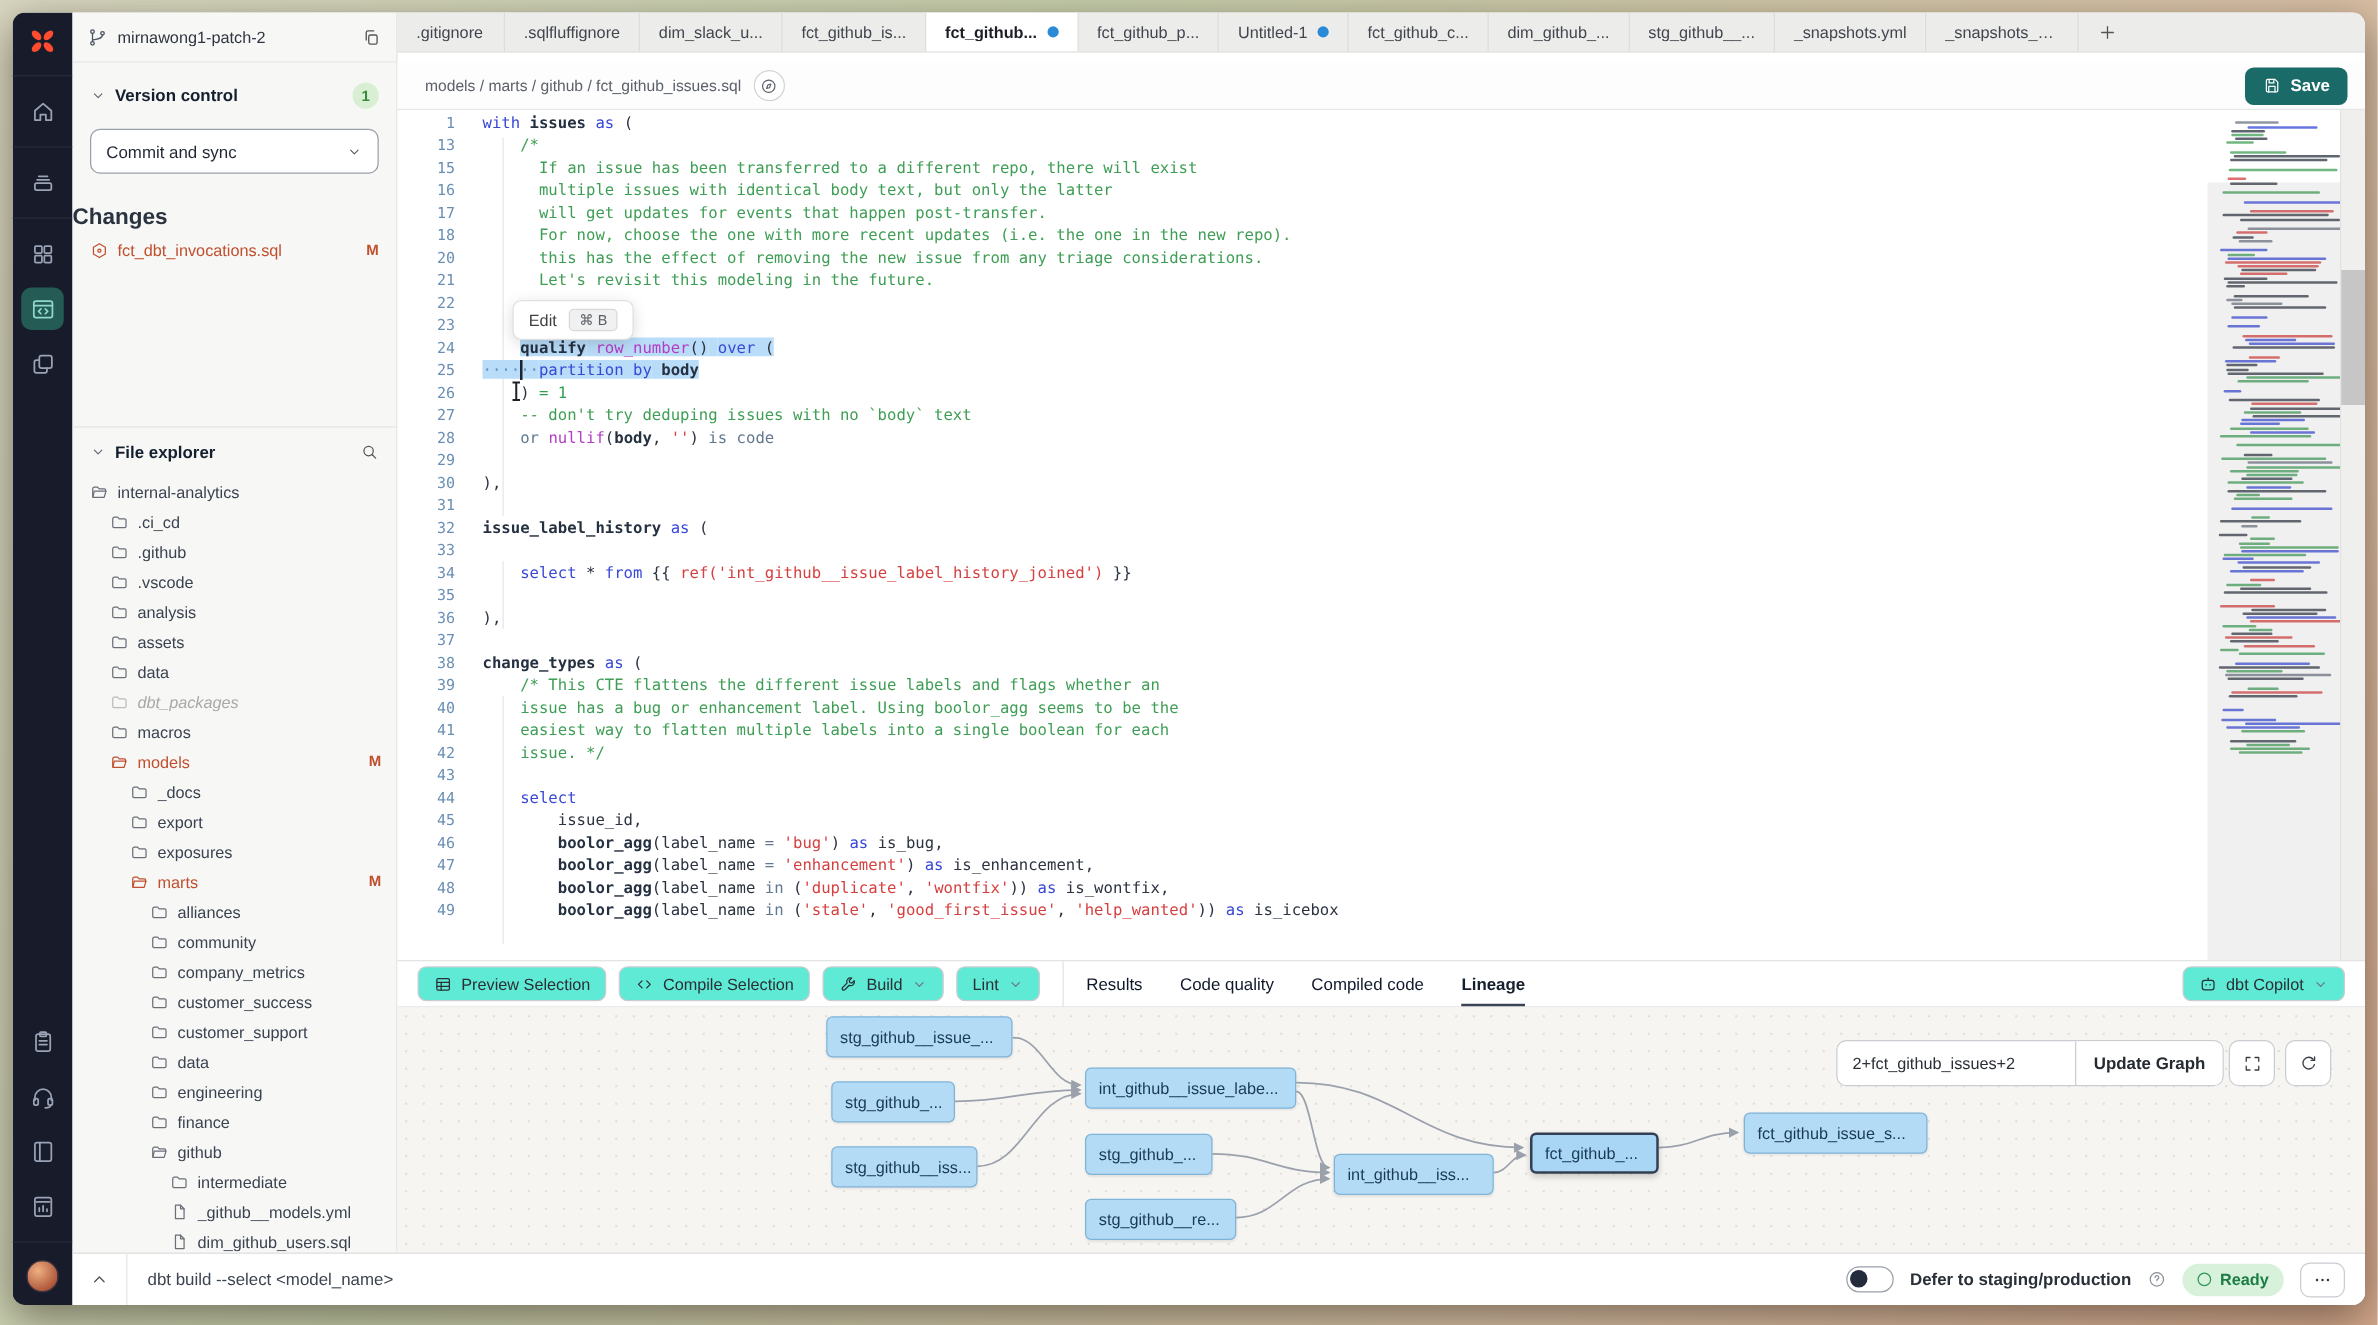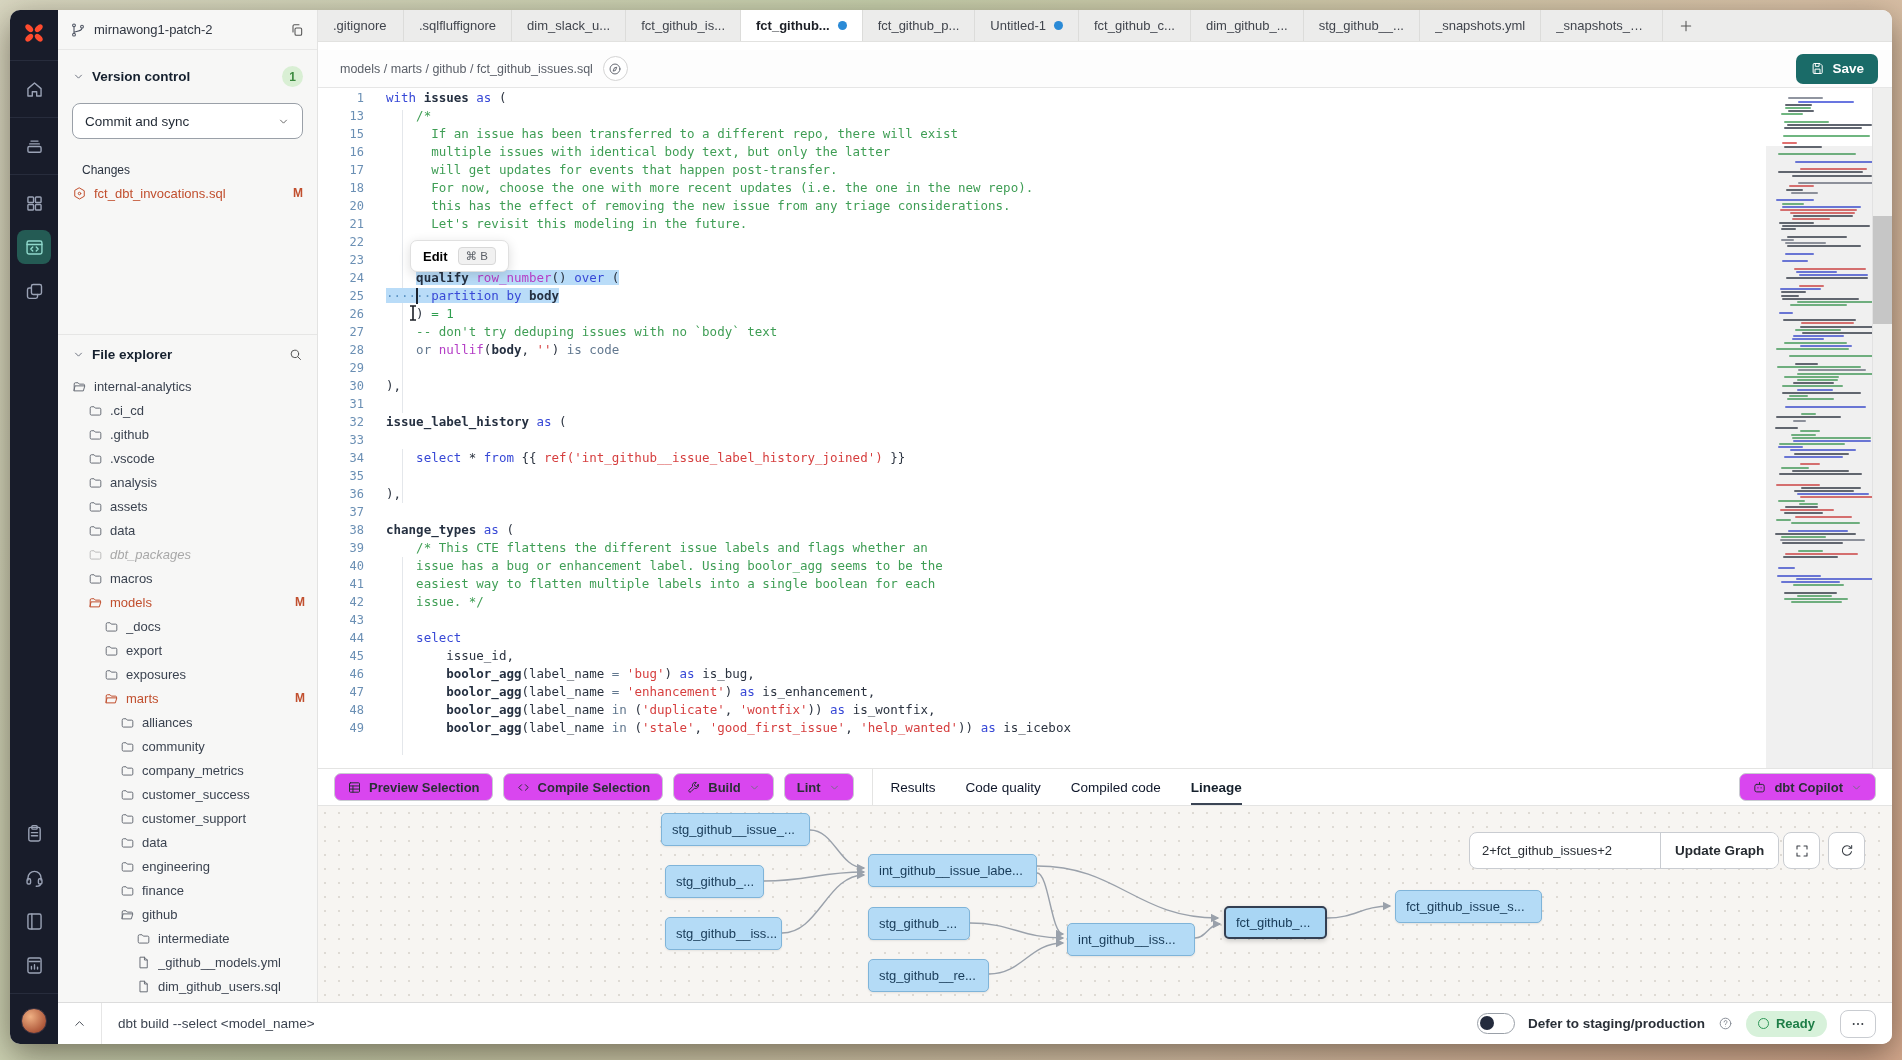--- a/index.html
+++ b/index.html
@@ -18,21 +18,21 @@
   .avatar{width:26px;height:26px;border-radius:50%;background:radial-gradient(circle at 35% 32%,#efb083,#b05a3c 70%,#7c3a24);margin-top:8px;border:1px solid #3a3140}
   
   .lpanel{position:absolute;left:48px;top:0;width:260px;height:992px;background:#f7f7f6;border-right:1px solid #e3e3e2;overflow:hidden}
   .branchrow{height:40px;display:flex;align-items:center;padding:0 12px;gap:8px;border-bottom:1px solid #e8e8e7;color:#4b5260}
   .branchrow .lbl{flex:1;font-size:13px;color:#2f3540;white-space:nowrap;overflow:hidden;text-overflow:ellipsis}
   .secthead{display:flex;align-items:center;gap:7px;padding:16px 14px 10px;color:#5b6170}
   .secthead .t{font-size:13.5px;font-weight:bold;color:#15202e;flex:1}
   .badge1{width:21px;height:21px;border-radius:50%;background:#d9efd4;color:#3c8a3f;font-size:12px;font-weight:bold;display:flex;align-items:center;justify-content:center}
   .commitbtn{margin:6px 14px 0;height:36px;border:1px solid #9aa0a8;border-radius:8px;background:#fff;display:flex;align-items:center;padding:0 12px;font-size:13.5px;color:#1f2732}
   .commitbtn .t{flex:1;text-align:left}
-  .chglbl{font-size:12px;font-weight:normal;color:#2a3340;padding:24px 24px 6px}
+  .chglbl{font-size:18px;font-weight:bold;color:#2a3340;padding:24px 0 6px}
   .chgrow{display:flex;align-items:flex-start;gap:7px;padding:3px 14px;color:#c14f2e}
   .chgrow .f{flex:1;font-size:13px;white-space:nowrap;overflow:hidden;text-overflow:ellipsis}
   .mbadge{color:#c14f2e;font-size:12px;font-weight:bold}
   .psep{height:1px;background:#e6e6e5;margin-top:130px}
   .tree{padding-top:2px}
   .trow{height:24px;display:flex;align-items:center;gap:7px;font-size:13px;color:#3b4350;padding-right:12px}
   .trow .ti{color:#6a6f78;flex:none}
   .trow .tl{flex:1;white-space:nowrap;overflow:hidden;text-overflow:ellipsis}
   .trow.mod,.trow.mod .ti{color:#c14f2e}
   .trow.mut{color:#a8a8a8;font-style:italic}
@@ -60,32 +60,32 @@
   .tk-kw2{color:#62788f}
   .tk-idb{color:#253041;font-weight:bold}
   .tk-fn{color:#b43dc6}
   .tk-str{color:#d63f3f}
   .tk-num{color:#2f9e4f}
   .tk-cm{color:#3f9e55}
   .tk-ws{color:#5c93c4}
   .tk-hl{background:#b9dcf8}
   .iguide{position:absolute;width:1px;background:#e4e7eb;left:84px}
   .tooltip{position:absolute;left:92px;top:152px;display:flex;align-items:center;gap:10px;background:#fff;border:1px solid #e0e0e0;border-radius:7px;padding:6px 12px;box-shadow:0 3px 12px rgba(0,0,0,.14);z-index:5}
-  .tooltip .tt{font-size:13px;color:#000000;font-weight:bold}
+  .tooltip .tt{font-size:13px;color:#404040;font-weight:normal}
   .kbd{background:#f1f1f1;border:1px solid #d8d8d8;border-radius:4px;padding:1px 7px;font-size:11.5px;color:#5a5f66}
   .caret{position:absolute;left:98px;top:200px;width:1.6px;height:16px;background:#1b2430;z-index:4}
   .ibeam{position:absolute;left:88px;top:216px;color:#1c2027;z-index:4}
   .minimap{position:absolute;right:20px;top:0;width:106px;height:100%;background:#fff;padding:5px 6px}
   .mmbar{border-radius:1px}
   .mm-rest{position:absolute;left:0;right:0;top:58px;bottom:0;background:rgba(110,110,110,.10)}
   .vsb{position:absolute;right:0;top:0;width:20px;height:100%;background:#efefee;border-left:1px solid #e2e2e2}
   .vsb .thumb{position:absolute;left:0;width:100%;top:128px;height:108px;background:#c6c6c6}
   
   .toolbar{position:absolute;left:308px;top:758px;width:1574px;height:38px;background:#fff;border-top:1px solid #e4e4e3;border-bottom:1px solid #e4e4e3;display:flex;align-items:center;padding:0 16px;gap:10px}
-  .tbtn{height:28px;border:1px solid #c9ccd1;border-radius:7px;background:#d946ef;display:flex;align-items:center;gap:7px;padding:0 12px;font-size:13px;font-weight:bold;color:#2a2f36}
+  .tbtn{height:28px;border:1px solid #c9ccd1;border-radius:7px;background:#5eead4;display:flex;align-items:center;gap:7px;padding:0 12px;font-size:13px;font-weight:normal;color:#2a2f36}
   .tbtn .chev{color:#6a6f78}
   .tdiv{width:1px;height:38px;background:#e4e4e3;margin:0 8px}
   .rtabs{display:flex;gap:30px;height:100%;align-items:stretch}
   .rtab{display:flex;align-items:center;font-size:13.5px;color:#0f172a;border-bottom:2.5px solid transparent;padding-top:2.5px}
   .rtab.on{color:#15202c;font-weight:bold;border-bottom-color:#3a4454}
   .copilot{margin-left:auto}
   
   .lineage{position:absolute;left:308px;top:796px;width:1574px;height:196px;background:#f7f5f2;background-image:radial-gradient(#dedad4 1px,transparent 1.2px);background-size:14px 14px;overflow:hidden}
   .edges{position:absolute;left:0;top:0;width:100%;height:100%}
   .lnode{position:absolute;height:33px;background:#b4dbf6;border:1px solid #7fb4d9;border-radius:5px;display:flex;align-items:center;padding:0 10px;font-size:13px;color:#173a57;box-shadow:0 1px 2px rgba(0,0,0,.08);white-space:nowrap;overflow:hidden;text-overflow:ellipsis}

